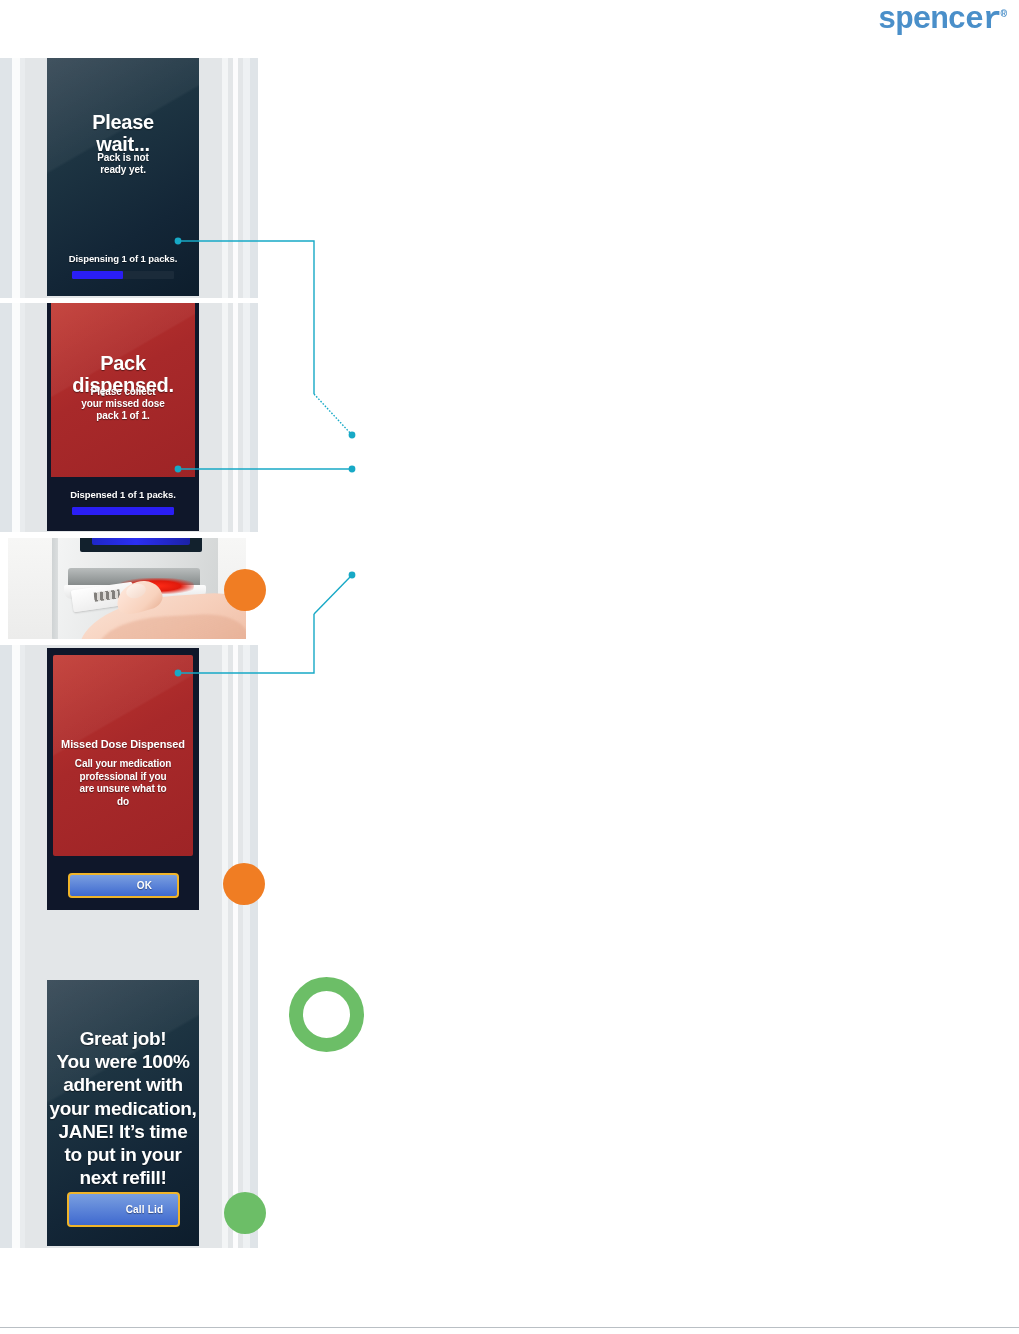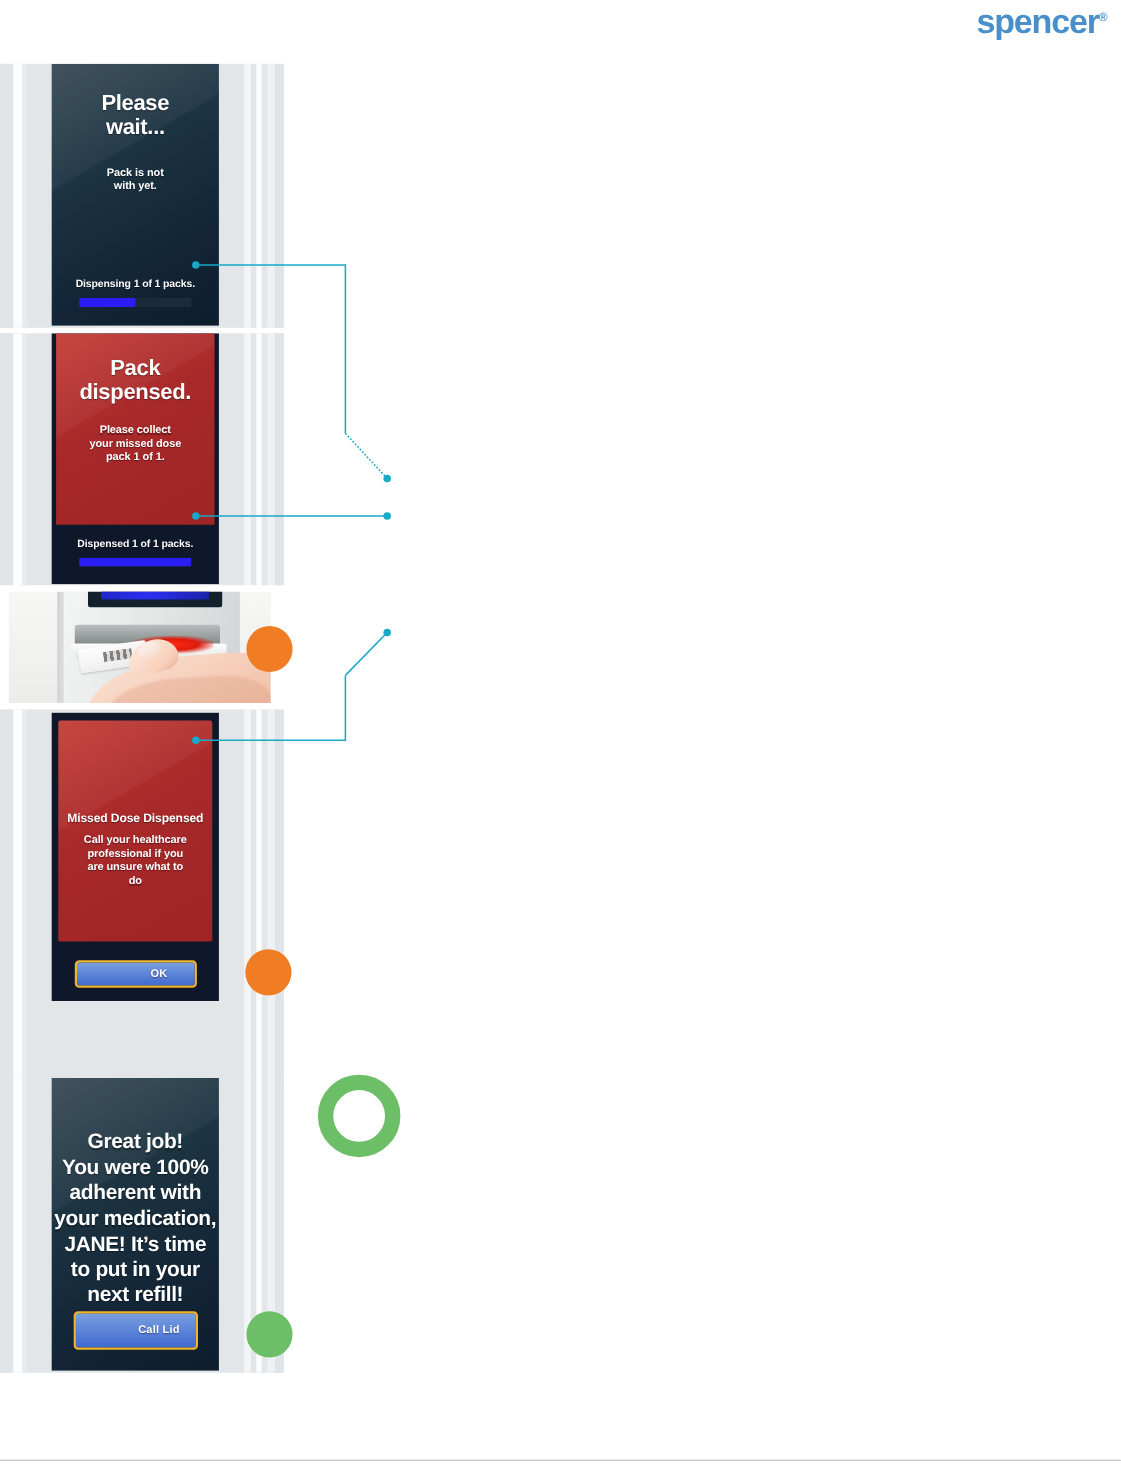--- a/index.html
+++ b/index.html
@@ -24,21 +24,21 @@
 
   
   .brand {
     position: absolute;
     right: 12px;
     top: 4px;
     font-size: 31px;
     font-weight: bold;
     letter-spacing: -1.1px;
     color: #4a8fc9;
-    font-family: Liberation Sans, sans-serif;
+    font-family: Liberation Mono, monospace;
     line-height: 1;
     white-space: nowrap;
   }
   .brand .reg {
     font-size: 11px;
     vertical-align: super;
     letter-spacing: 0;
   }
 
   
@@ -99,20 +99,21 @@
     right: 0;
     text-align: center;
     color: #ffffff;
     font-weight: bold;
     text-shadow: 0 1px 1px rgba(0,0,0,0.45);
   }
   .headline {
     font-size: 20px;
     line-height: 1.08;
     letter-spacing: -0.3px;
+    margin-top: 28px;
   }
   .subline {
     font-size: 10px;
     line-height: 1.18;
     letter-spacing: -0.1px;
   }
   .statusline {
     font-size: 9.5px;
     letter-spacing: -0.1px;
   }
@@ -248,21 +249,21 @@
     <div class="band b7"></div>
 
     <div class="screen scr-dark" style="left:47px; top:0px; width:152px; height:238px;">
       <div class="screen-inner">
         <div class="gloss"></div>
 
         <div class="scr-text headline" style="top:26px; white-space:pre-line;">Please
 wait...</div>
 
         <div class="scr-text subline" style="top:94px; white-space:pre-line;">Pack is not
-with yet.</div>
+ready yet.</div>
 
         <div class="scr-text statusline" style="top:195px;">Dispensing 1 of 1 packs.</div>
 
         <div class="progress-track" style="left:25px; top:213px; width:102px;">
           <div class="progress-fill" style="width:50%"></div>
         </div>
       </div>
     </div>
   </div>
 
@@ -325,21 +326,21 @@
     <div class="band b7"></div>
 
     <div class="screen" style="left:47px; top:3px; width:152px; height:262px;">
       <div class="screen-inner">
 
         <div class="display-red" style="left:6px; top:7px; right:6px; height:201px; border-radius:2px;">
           <div class="gloss"></div>
 
           <div class="scr-text" style="top:83px; font-size:11px; letter-spacing:-0.1px;">Missed Dose Dispensed</div>
 
-          <div class="scr-text subline" style="top:103px; line-height:1.25; white-space:pre-line;">Call your healthcare
+          <div class="scr-text subline" style="top:103px; line-height:1.25; white-space:pre-line;">Call your medication
 professional if you
 are unsure what to
 do</div>
         </div>
 
         <div class="dev-btn" style="left:21px; top:225px; width:111px; height:25px;">OK</div>
       </div>
     </div>
   </div>
 

